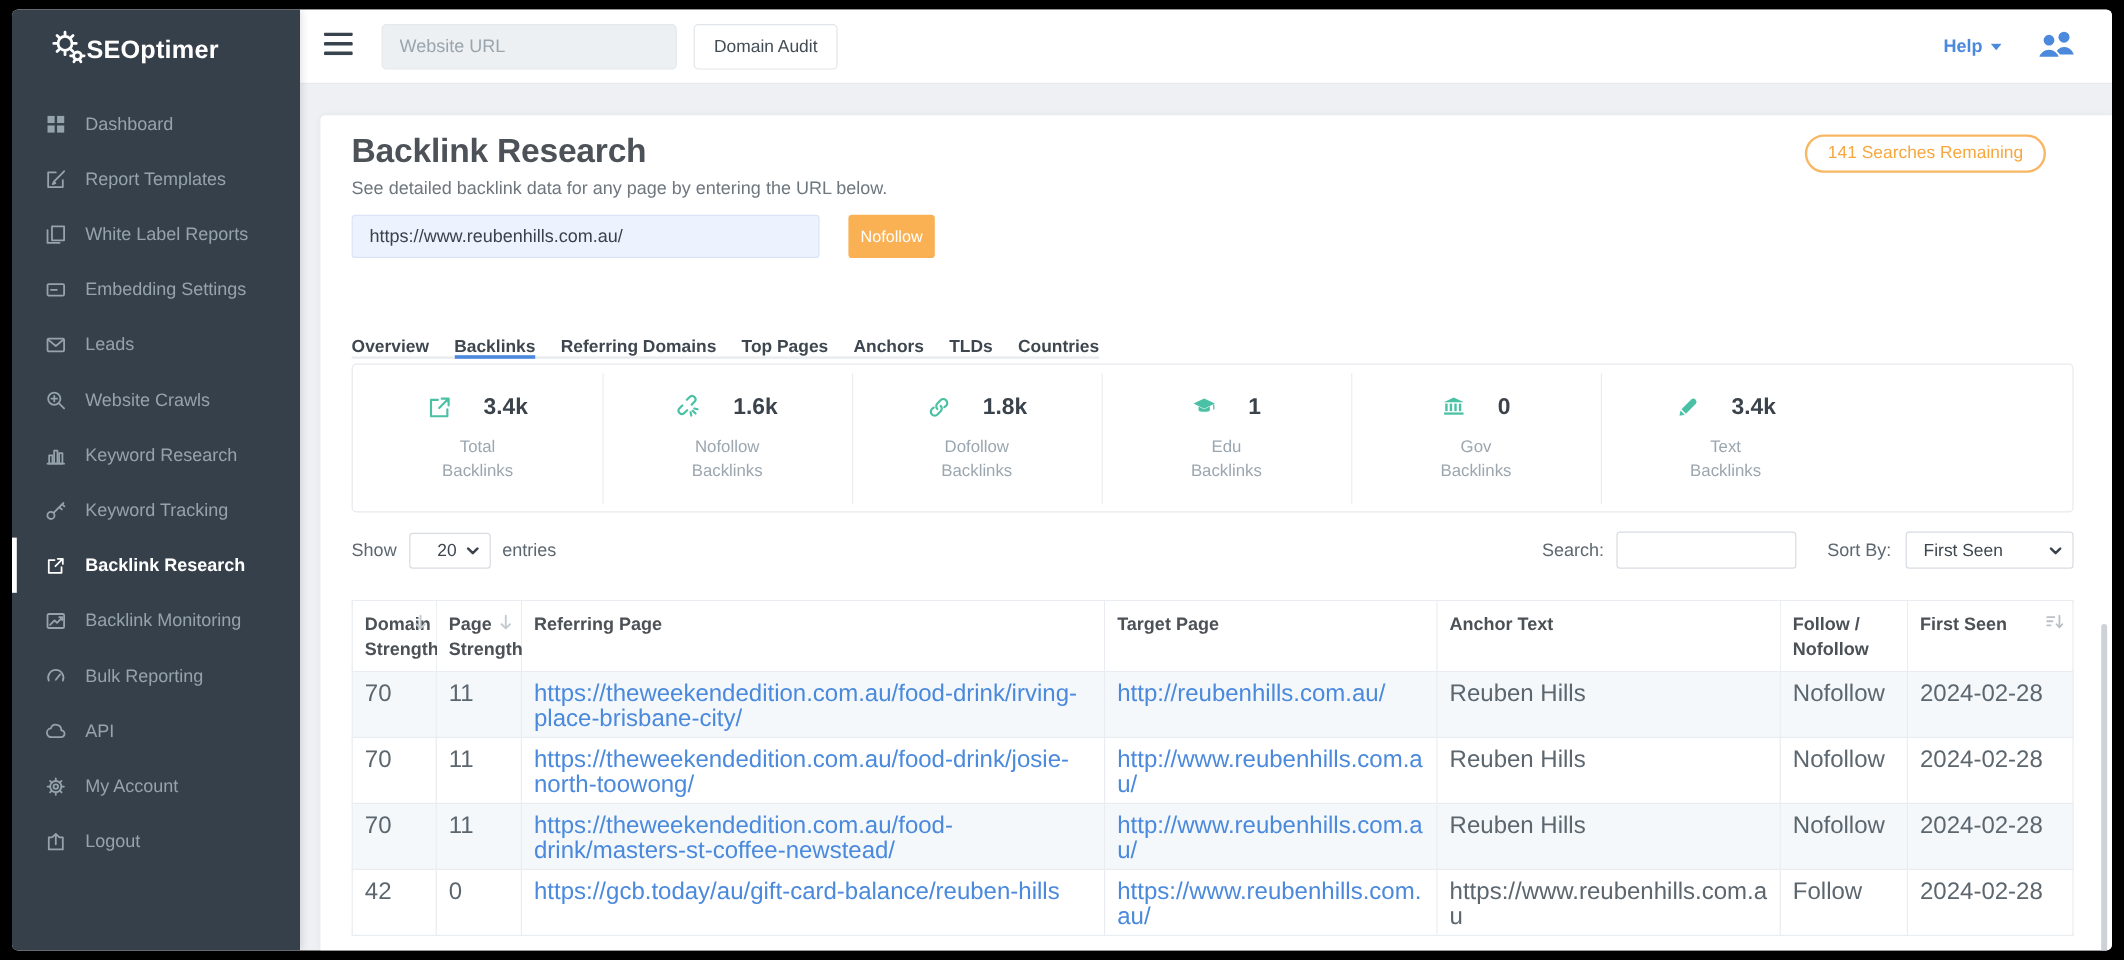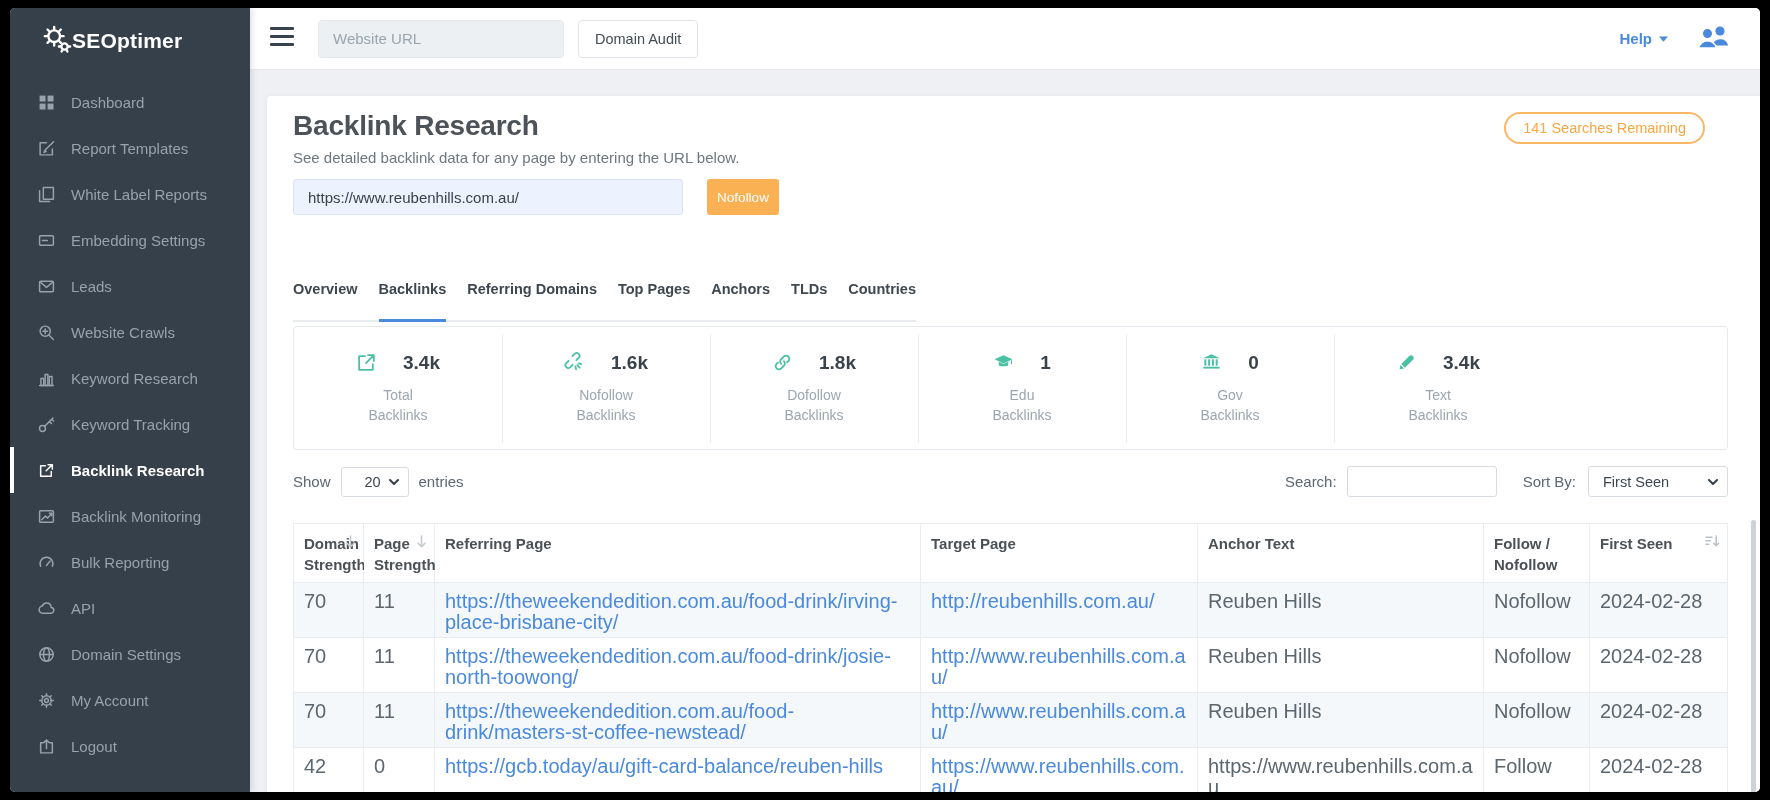--- a/index.html
+++ b/index.html
@@ -51,21 +51,21 @@
   .badge { position:absolute; top:16px; right:55px; padding:6px 17px;
            border:2px solid #f8b764; border-radius:18px; color:#f6a73f; font-size:14.5px; }
   .subtitle { margin-top:7px; font-size:15px; color:#6e777e; }
   .url-row { margin-top:13px; display:flex; align-items:center; }
   .research-input { width:390px; height:36px; background:#edf3fe; border:1px solid #dbe4f6;
            border-radius:3px; padding:0 14px; font-size:15px; color:#39424a; font-family:inherit; }
   .research-btn { margin-left:24px; width:72px; height:36px; background:#f9b153; border:none;
            border-radius:3px; color:#fff; font-size:13.5px; font-family:inherit; cursor:pointer; }
 
   .tabs { margin-top:66px; display:inline-flex; gap:21px; border-bottom:2px solid #e9ecef; }
-  .tab { font-size:14.5px; font-weight:bold; color:#3e4750; padding-bottom:23px;
+  .tab { font-size:14.5px; font-weight:bold; color:#3e4750; padding-bottom:0;
          position:relative; cursor:pointer; }
   .tab.active::after { content:""; position:absolute; left:0; right:0; bottom:-2px;
          height:3px; background:#4a89dc; }
 
   
   .stats { margin-top:4px; height:124px; border:1px solid #e6e9ed; border-radius:4px;
            display:flex; align-items:center; }
   .stat { width:208px; text-align:center; position:relative; }
   .stat + .stat::before { content:""; position:absolute; left:0; top:-18px; bottom:-18px;
            width:1px; background:#e9edf0; }
@@ -207,28 +207,20 @@
             <path d="M2.5 11.5 a6 6 0 1 1 11 0"></path>
             <path d="M8 10.8 L11.4 6.6"></path>
           </svg>
         <span>Bulk Reporting</span>
       </div>
       <div class="side-item">
         <svg class="ic" viewBox="0 0 16 16">
             <path d="M4.8 12.5 h7.2 a2.7 2.7 0 0 0 .3-5.4 A4.2 4.2 0 0 0 4.1 5.7 a3.3 3.3 0 0 0 .7 6.8 z"></path>
           </svg>
         <span>API</span>
-      </div>
-      <div class="side-item">
-        <svg class="ic" viewBox="0 0 16 16">
-            <circle cx="8" cy="8" r="6.3"></circle>
-            <ellipse cx="8" cy="8" rx="2.8" ry="6.3"></ellipse>
-            <path d="M1.8 8 h12.4"></path>
-          </svg>
-        <span>Domain Settings</span>
       </div>
       <div class="side-item">
         <svg class="ic" viewBox="0 0 16 16">
             <circle cx="8" cy="8" r="4.4"></circle>
             <circle cx="8" cy="8" r="1.8"></circle>
             <path d="M8 1.6 v2 M8 12.4 v2 M1.6 8 h2 M12.4 8 h2 M3.5 3.5 l1.4 1.4 M11.1 11.1 l1.4 1.4 M12.5 3.5 l-1.4 1.4 M4.9 11.1 l-1.4 1.4"></path>
           </svg>
         <span>My Account</span>
       </div>
       <div class="side-item">

